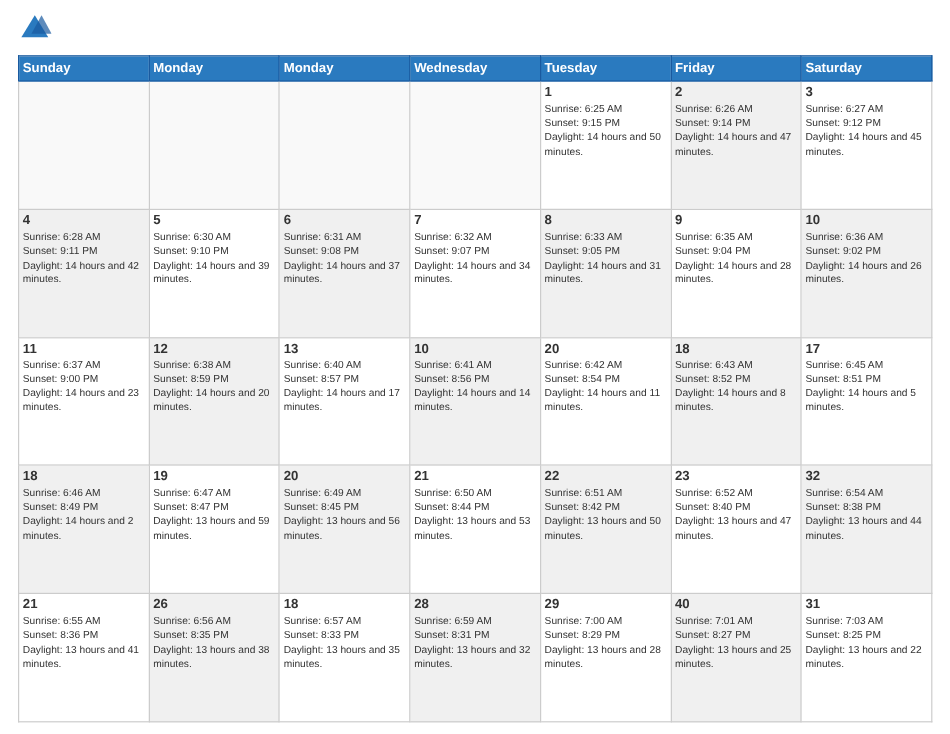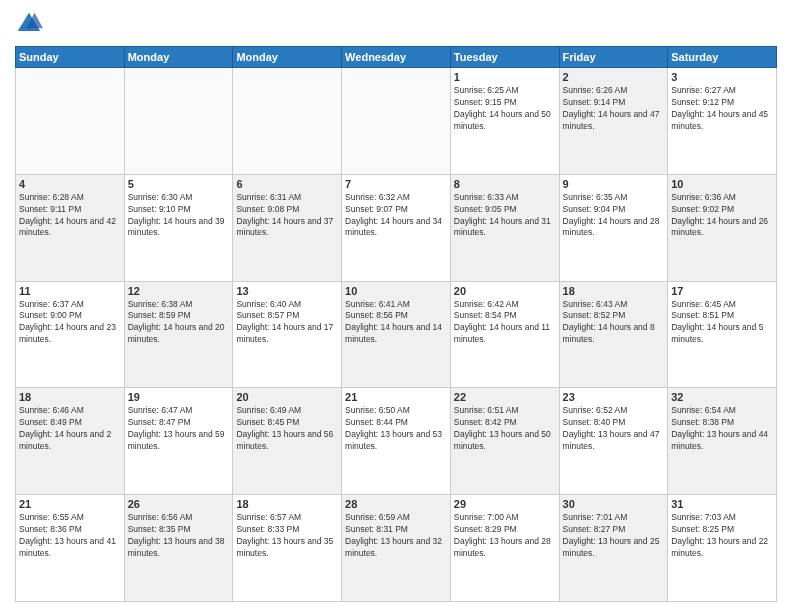--- a/index.html
+++ b/index.html
@@ -260,21 +260,21 @@
           </td>
           <td class="shaded">
             <span class="day-num">28</span>
             <div class="day-info">Sunrise: 6:59 AM<br>Sunset: 8:31 PM<br>Daylight: 13 hours and 32 minutes.</div>
           </td>
           <td>
             <span class="day-num">29</span>
             <div class="day-info">Sunrise: 7:00 AM<br>Sunset: 8:29 PM<br>Daylight: 13 hours and 28 minutes.</div>
           </td>
           <td class="shaded">
-            <span class="day-num">30</span>
+            <span class="day-num">40</span>
             <div class="day-info">Sunrise: 7:01 AM<br>Sunset: 8:27 PM<br>Daylight: 13 hours and 25 minutes.</div>
           </td>
           <td>
             <span class="day-num">31</span>
             <div class="day-info">Sunrise: 7:03 AM<br>Sunset: 8:25 PM<br>Daylight: 13 hours and 22 minutes.</div>
           </td>
         </tr>
       </tbody>
   </table>
 </div>

